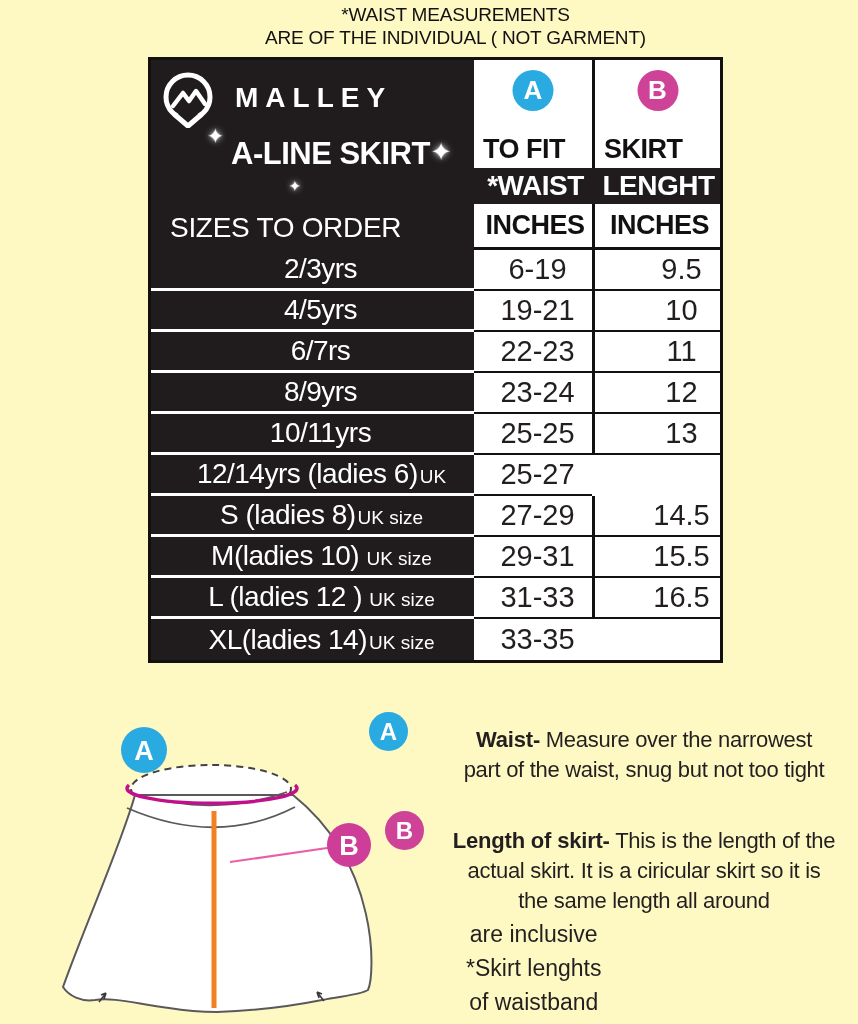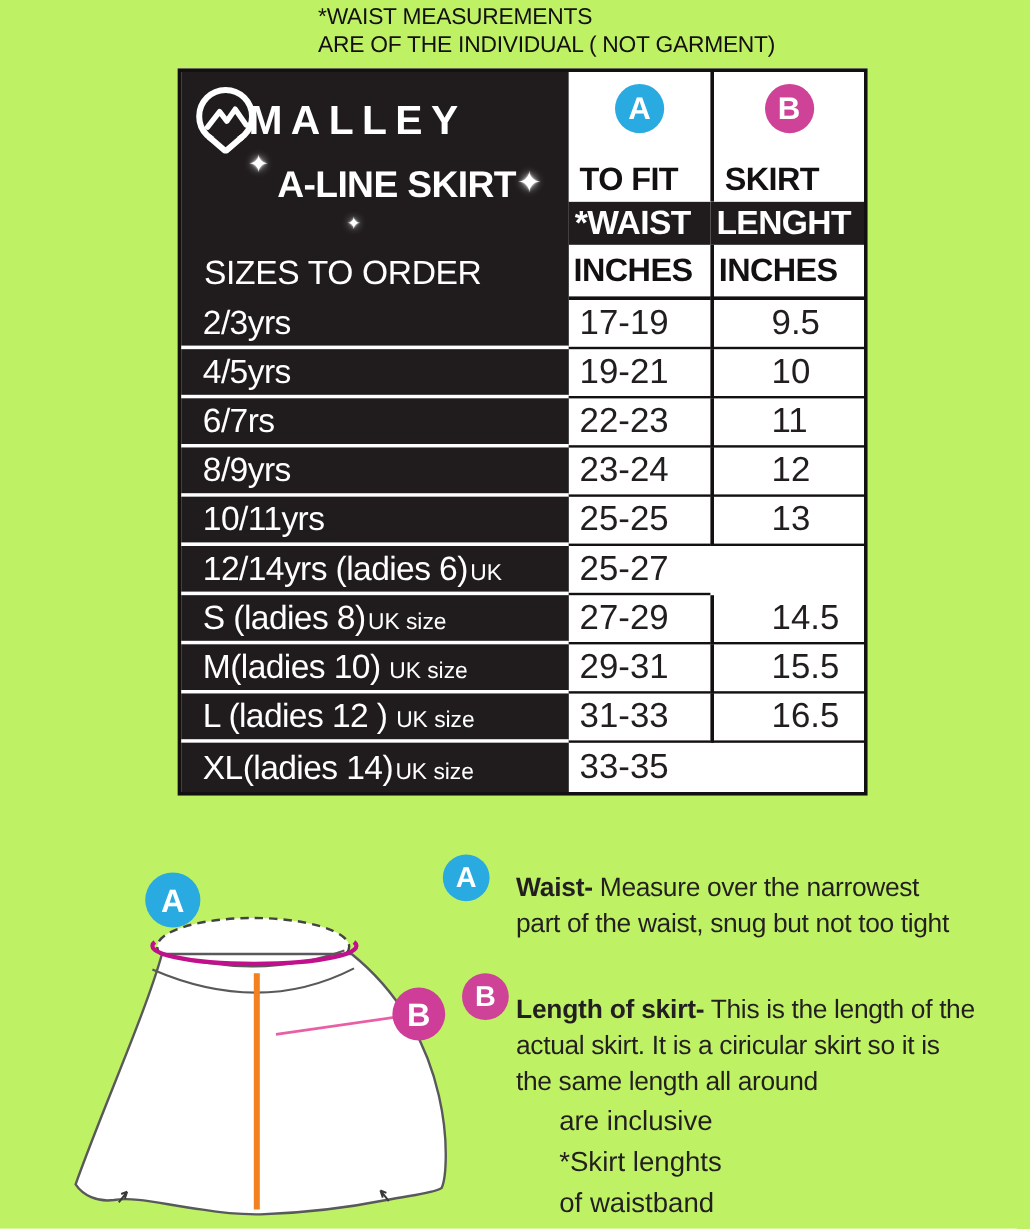--- a/index.html
+++ b/index.html
@@ -1,26 +1,26 @@
 <!DOCTYPE html>
 <html><head>
 <meta charset="utf-8">
 <style>
   html,body{margin:0;padding:0;background:#fff;}
-  .stage{position:relative;width:858px;height:1024px;background:#bef264;overflow:hidden;
-         font-family:"Liberation Sans",sans-serif;color:#1c1819;}
+  .stage{position:relative;width:858px;height:1024px;background:#fef9c3;overflow:hidden;
+         font-family:"Liberation Sans",sans-serif;color:#1c1819;text-align:center;}
   
   .top-note{position:absolute;left:265px;top:3px;font-size:19px;line-height:23px;letter-spacing:-0.2px;color:#141011;}
   
   .tbl{position:absolute;left:148px;top:57px;border:3px solid #131011;background:#fff;
        display:grid;grid-template-columns:323px 118px 128px;
        grid-template-rows:108px 36px 46px repeat(10,41px);}
   .cell{box-sizing:border-box;}
   .panel{position:relative;background:#201c1d;overflow:hidden;}
-  .wordmark{position:absolute;left:56px;top:22px;color:#fff;font-weight:bold;font-size:34px;letter-spacing:7px;}
+  .wordmark{position:absolute;left:84px;top:22px;color:#fff;font-weight:bold;font-size:28px;letter-spacing:7px;}
   .logo-svg{position:absolute;left:8px;top:10px;}
   .ptitle{position:absolute;left:80px;top:76px;color:#fff;font-weight:bold;font-size:31px;letter-spacing:-0.5px;}
   .order{position:absolute;left:19px;top:152px;color:#fff;font-size:28px;letter-spacing:-0.3px;}
   .sparkle{position:absolute;color:#fff;text-shadow:0 0 7px #fff,0 0 2px #fff;}
   .s1{left:56px;top:64px;font-size:20px;}
   .s2{left:280px;top:78px;font-size:24px;}
   .s3{left:138px;top:118px;font-size:14px;}
   .hd{position:relative;background:#fff;}
   .hdB{border-left:3px solid #131011;}
   .badge{width:41px;height:41px;border-radius:50%;color:#fff;font-weight:bold;font-size:26px;
@@ -85,21 +85,21 @@
     <div class="cell hd hdB" style="grid-area:1/3/2/4">
       <div class="badge badge-b">B</div>
       <div class="fit">SKIRT</div>
     </div>
     <div class="cell band" style="grid-area:2/2/3/3">*WAIST</div>
     <div class="cell band" style="grid-area:2/3/3/4">LENGHT</div>
     <div class="cell unit" style="grid-area:3/2/4/3">INCHES</div>
     <div class="cell unit unitB" style="grid-area:3/3/4/4">INCHES</div>
 
     <div class="cell lbl" style="grid-area:4/1/5/2"><span>2/3yrs</span><span class="note"></span></div>
-    <div class="cell num" style="grid-area:4/2/5/3">17-19</div>
+    <div class="cell num" style="grid-area:4/2/5/3">6-19</div>
     <div class="cell num numB" style="grid-area:4/3/5/4">9.5</div>
 
     <div class="cell lbl" style="grid-area:5/1/6/2"><span>4/5yrs</span><span class="note"></span></div>
     <div class="cell num" style="grid-area:5/2/6/3">19-21</div>
     <div class="cell num numB" style="grid-area:5/3/6/4">10</div>
 
     <div class="cell lbl" style="grid-area:6/1/7/2"><span>6/7rs</span><span class="note"></span></div>
     <div class="cell num" style="grid-area:6/2/7/3">22-23</div>
     <div class="cell num numB" style="grid-area:6/3/7/4">11</div>
 

